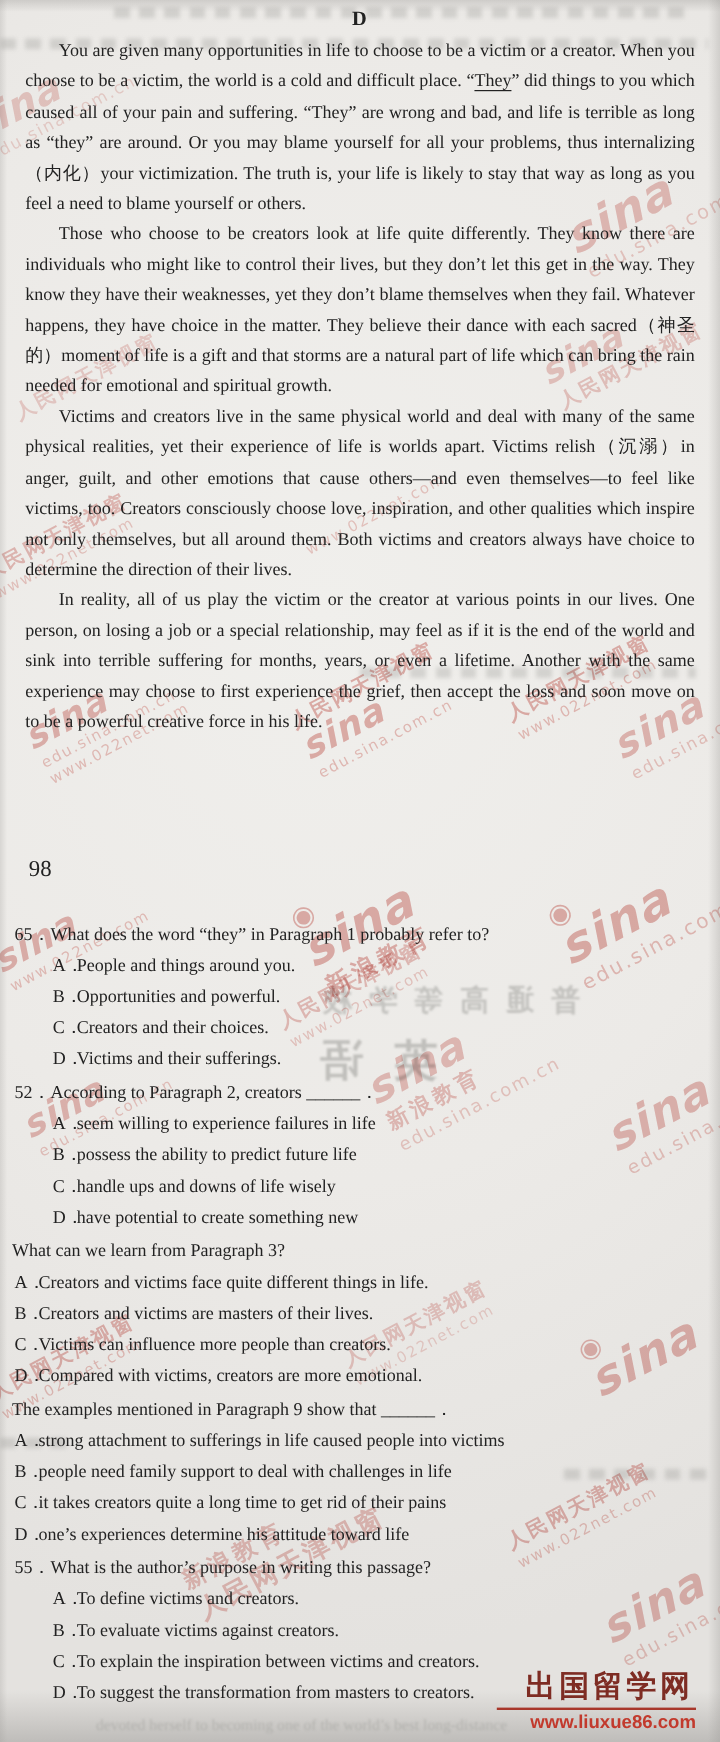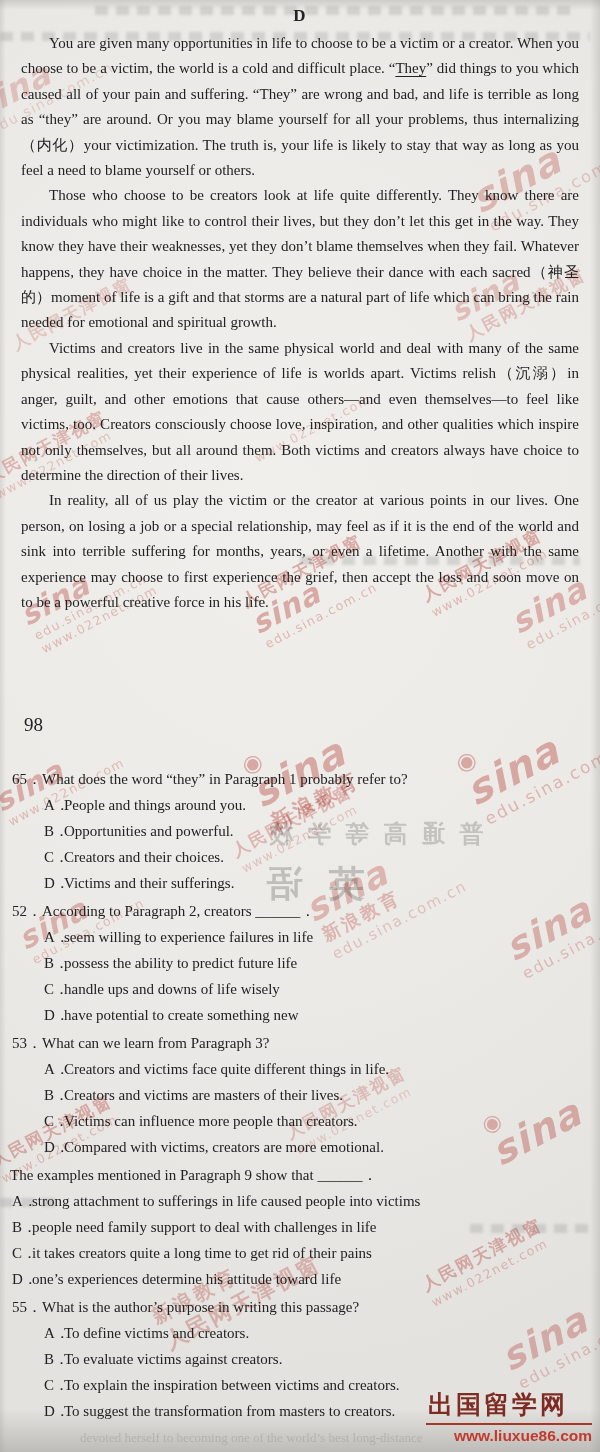--- a/index.html
+++ b/index.html
@@ -43,21 +43,21 @@
   
   .questions{position:absolute;top:766px;left:10px;width:572px;font-size:15px;line-height:26px;}
   .question{display:flex;margin-bottom:2px;}
   .qnum{flex:none;width:30px;padding-left:2px;}
   .qbody{flex:1;}
   .opt{display:flex;padding-left:2px;}
   .olab{flex:none;width:20px;}
   .otext{flex:1;}
 
   
-  .footer-logo{position:absolute;right:8px;bottom:7px;text-align:left;}
+  .footer-logo{position:absolute;right:20px;bottom:7px;text-align:right;}
   .site-name{font-family:"Liberation Sans","DejaVu Sans",sans-serif;
     font-size:25px;font-weight:bold;letter-spacing:3px;color:#7e2c23;
     border-bottom:2px solid #a8372b;padding:0 2px 2px 2px;}
   .site-url{font-family:"Liberation Sans","DejaVu Sans",sans-serif;
     font-size:15.5px;font-weight:bold;color:#c23a2d;margin-top:2px;margin-left:28px;}
 </style>
 </head>
 <body>
 
 <div class="page">
@@ -222,21 +222,20 @@
               <span class="olab">C．</span>
               <span class="otext">handle ups and downs of life wisely</span>
             </div>
             <div class="opt">
               <span class="olab">D．</span>
               <span class="otext">have potential to create something new</span>
             </div>
           </div>
         </div>
         <div class="question">
-          <span class="qnum">53．</span>
           <div class="qbody">
             <div class="stem">What can we learn from Paragraph 3?</div>
             <div class="opt">
               <span class="olab">A．</span>
               <span class="otext">Creators and victims face quite different things in life.</span>
             </div>
             <div class="opt">
               <span class="olab">B．</span>
               <span class="otext">Creators and victims are masters of their lives.</span>
             </div>

